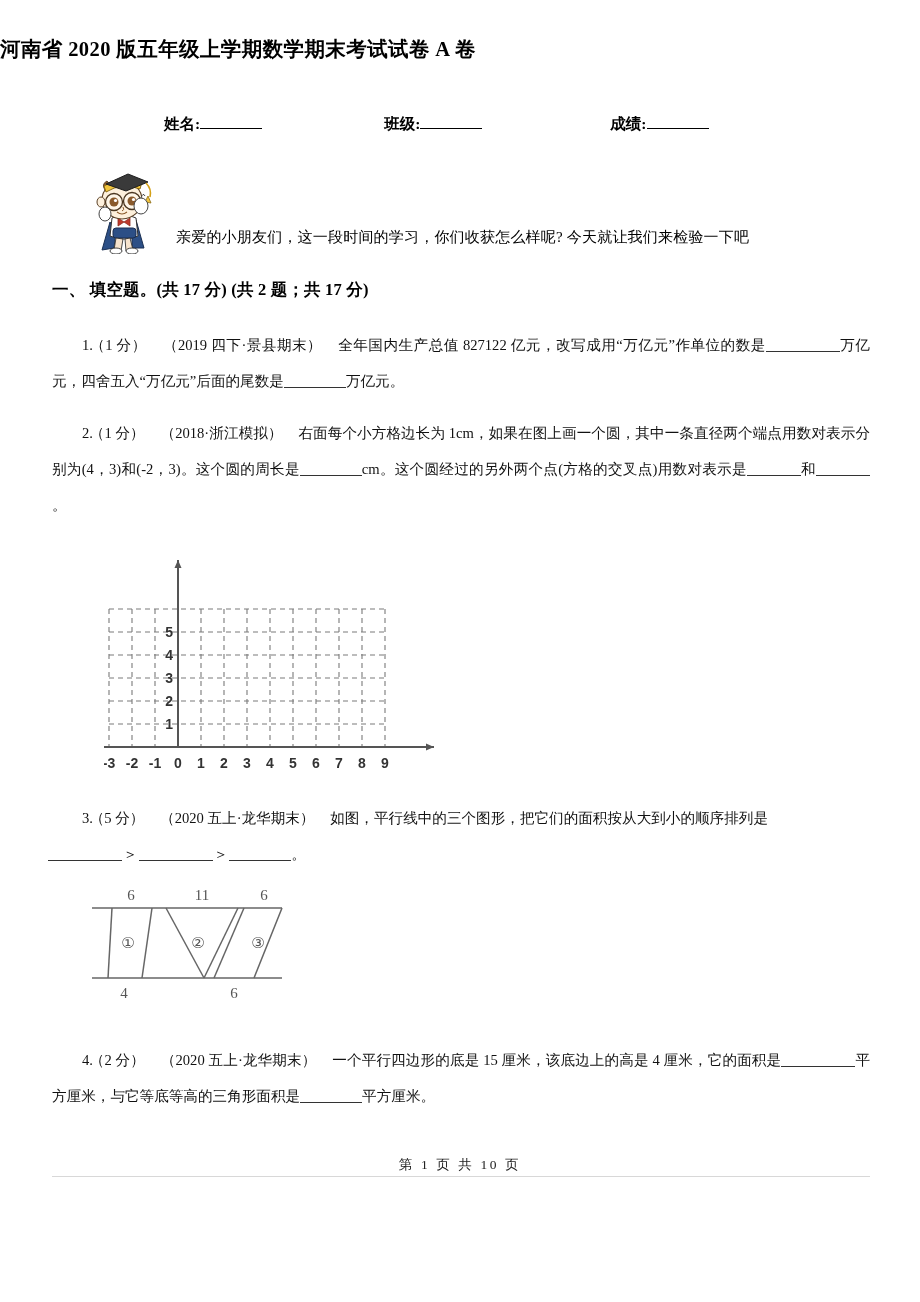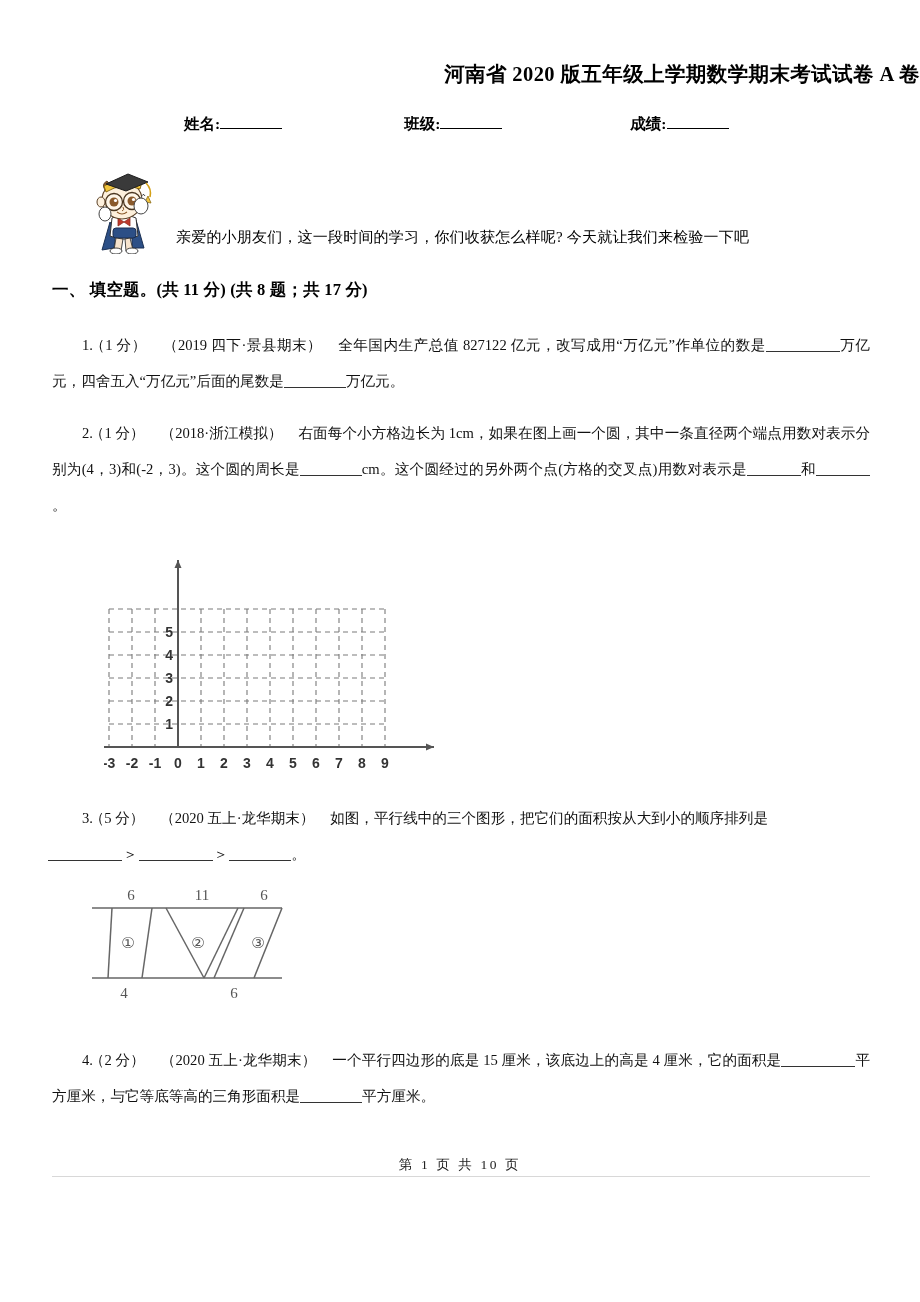--- a/index.html
+++ b/index.html
@@ -20,35 +20,35 @@
     position: absolute;
     inset: 0;
     width: 920px;
     height: 1302px;
     box-sizing: border-box;
   }
 
   
   .doc-title {
     position: absolute;
-    top: 60px;
+    top: 35px;
     left: 0;
     width: 920px;
-    text-align: right;
+    text-align: left;
     font-size: 20.5px;
     font-weight: bold;
     letter-spacing: 0.4px;
     font-family: "Liberation Serif", "DejaVu Serif", serif;
   }
 
   
   .info-row {
     position: absolute;
     top: 114px;
-    left: 184px;
+    left: 164px;
     width: 600px;
     display: flex;
     font-size: 15.5px;
     font-weight: bold;
   }
   .info-field { display: flex; align-items: baseline; white-space: nowrap; }
   .info-field.f1 { margin-right: 122px; }
   .info-field.f2 { margin-right: 128px; }
   .info-blank {
     display: inline-block;
@@ -224,21 +224,21 @@
       <ellipse cx="13" cy="40" rx="4" ry="5" fill="#fdf0dc" stroke="#5a4026" stroke-width="1"></ellipse>
 
       <ellipse cx="53" cy="44" rx="7" ry="8" fill="#ffffff" stroke="#444" stroke-width="1"></ellipse>
       <path d="M53 36 q2 -6 4 -2" fill="#ffffff" stroke="#444" stroke-width="1"></path>
       <ellipse cx="17" cy="52" rx="6" ry="7" fill="#ffffff" stroke="#444" stroke-width="1"></ellipse>
     </svg>
   </div>
 
   <div class="greeting">亲爱的小朋友们，这一段时间的学习，你们收获怎么样呢? 今天就让我们来检验一下吧</div>
 
-  <div class="section-head">一、 填空题。(共 11 分) (共 8 题；共 17 分)</div>
+  <div class="section-head">一、 填空题。(共 17 分) (共 2 题；共 17 分)</div>
 
   <div class="q" id="q1">
     <span class="num">1.</span>
     <span class="pts">（1 分）</span>
     <span class="src">（2019 四下·景县期末）</span>
     <span>全年国内生产总值 827122 亿元，改写成用“万亿元”作单位的数是</span><span class="blank b-lg"></span><span>万亿元，四舍五入“万亿元”后面的尾数是</span><span class="blank b-md"></span><span>万亿元。</span>
   </div>
 
   <div class="q" id="q2">
     <span class="num">2.</span>

